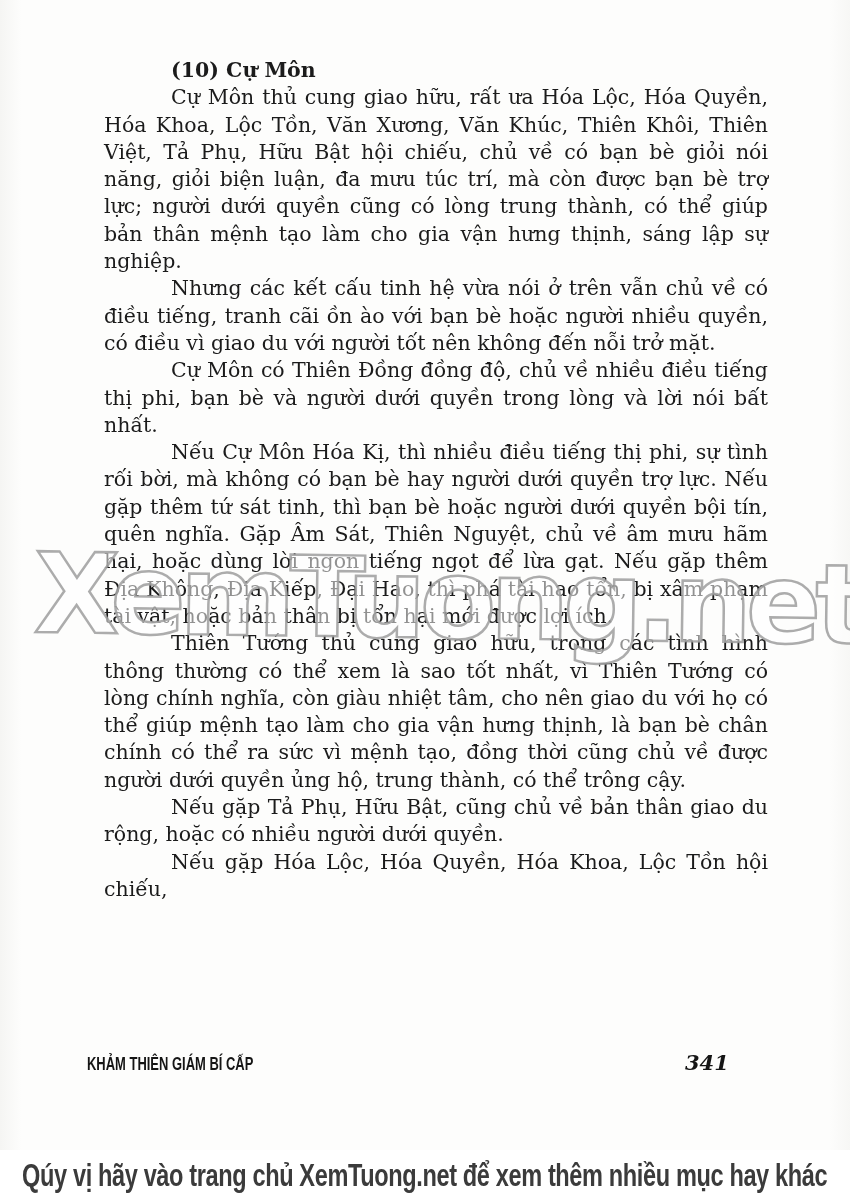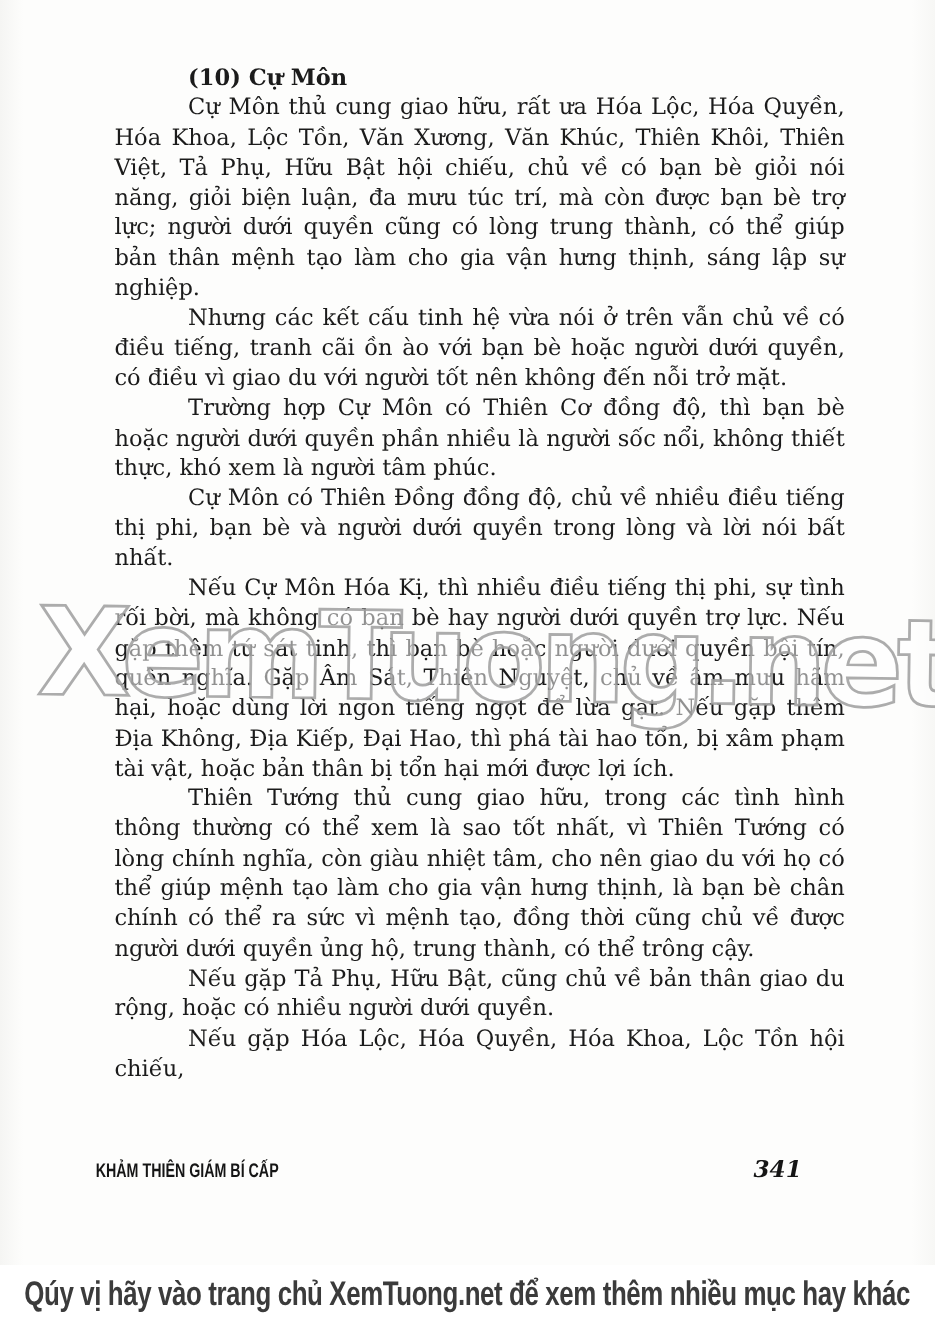--- a/index.html
+++ b/index.html
@@ -102,22 +102,21 @@
     transform-origin: center;
   }
 </style>
 </head>
 <body>
 
 <div class="page">
   <div class="text-block">
       <div class="heading"><span>(10) Cự Môn</span></div>
       <p class="paragraph"><span>Cự Môn thủ cung giao hữu, rất ưa Hóa Lộc, Hóa Quyền, Hóa Khoa, Lộc Tồn, Văn Xương, Văn Khúc, Thiên Khôi, Thiên Việt, Tả Phụ, Hữu Bật hội chiếu, chủ về có bạn bè giỏi nói năng, giỏi biện luận, đa mưu túc trí, mà còn được bạn bè trợ lực; người dưới quyền cũng có lòng trung thành, có thể giúp bản thân mệnh tạo làm cho gia vận hưng thịnh, sáng lập sự nghiệp.</span></p>
-      <p class="paragraph"><span>Nhưng các kết cấu tinh hệ vừa nói ở trên vẫn chủ về có điều tiếng, tranh cãi ồn ào với bạn bè hoặc người dưới quyền, có điều vì giao du với người tốt nên không đến nỗi trở mặt.</span></p>
-      <p class="paragraph"><span>Trường hợp Cự Môn có Thiên Cơ đồng độ, thì bạn bè hoặc người dưới quyền phần nhiều là người sốc nổi, không thiết thực, khó xem là người tâm phúc.</span></p>
+      <p class="paragraph"><span>Nhưng các kết cấu tinh hệ vừa nói ở trên vẫn chủ về có điều tiếng, tranh cãi ồn ào với bạn bè hoặc người nhiều quyền, có điều vì giao du với người tốt nên không đến nỗi trở mặt.</span></p>
       <p class="paragraph"><span>Cự Môn có Thiên Đồng đồng độ, chủ về nhiều điều tiếng thị phi, bạn bè và người dưới quyền trong lòng và lời nói bất nhất.</span></p>
       <p class="paragraph"><span>Nếu Cự Môn Hóa Kị, thì nhiều điều tiếng thị phi, sự tình rối bời, mà không có bạn bè hay người dưới quyền trợ lực. Nếu gặp thêm tứ sát tinh, thì bạn bè hoặc người dưới quyền bội tín, quên nghĩa. Gặp Âm Sát, Thiên Nguyệt, chủ về âm mưu hãm hại, hoặc dùng lời ngon tiếng ngọt để lừa gạt. Nếu gặp thêm Địa Không, Địa Kiếp, Đại Hao, thì phá tài hao tổn, bị xâm phạm tài vật, hoặc bản thân bị tổn hại mới được lợi ích.</span></p>
       <p class="paragraph"><span>Thiên Tướng thủ cung giao hữu, trong các tình hình thông thường có thể xem là sao tốt nhất, vì Thiên Tướng có lòng chính nghĩa, còn giàu nhiệt tâm, cho nên giao du với họ có thể giúp mệnh tạo làm cho gia vận hưng thịnh, là bạn bè chân chính có thể ra sức vì mệnh tạo, đồng thời cũng chủ về được người dưới quyền ủng hộ, trung thành, có thể trông cậy.</span></p>
       <p class="paragraph"><span>Nếu gặp Tả Phụ, Hữu Bật, cũng chủ về bản thân giao du rộng, hoặc có nhiều người dưới quyền.</span></p>
       <p class="paragraph"><span>Nếu gặp Hóa Lộc, Hóa Quyền, Hóa Khoa, Lộc Tồn hội chiếu,</span></p>
     </div>
 
   <div class="wm">XemTuong.net</div>
 
   <div class="footer-title">KHẢM THIÊN GIÁM BÍ CẤP</div>

